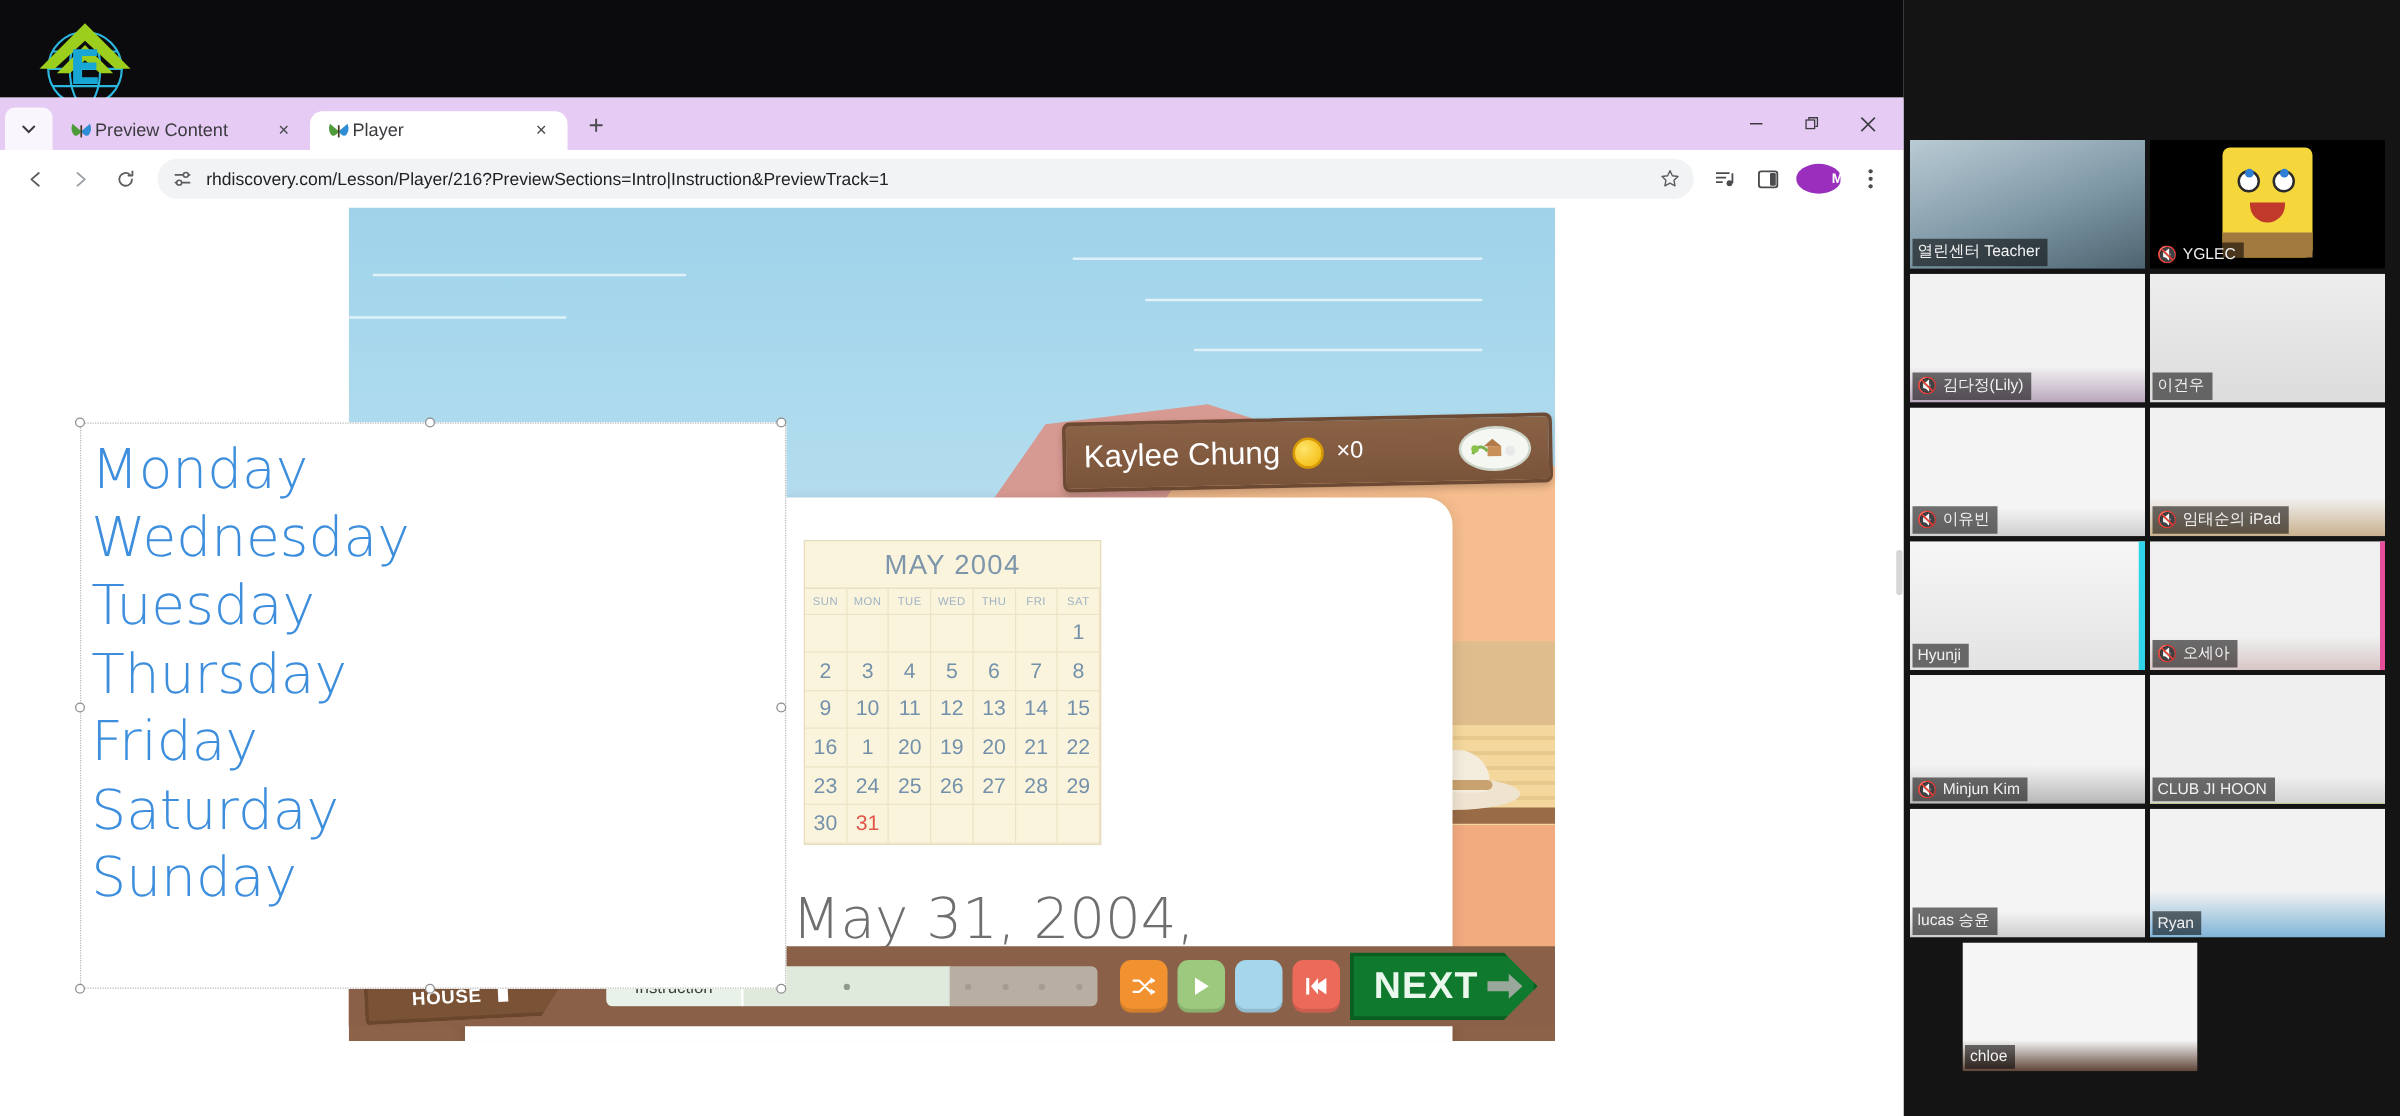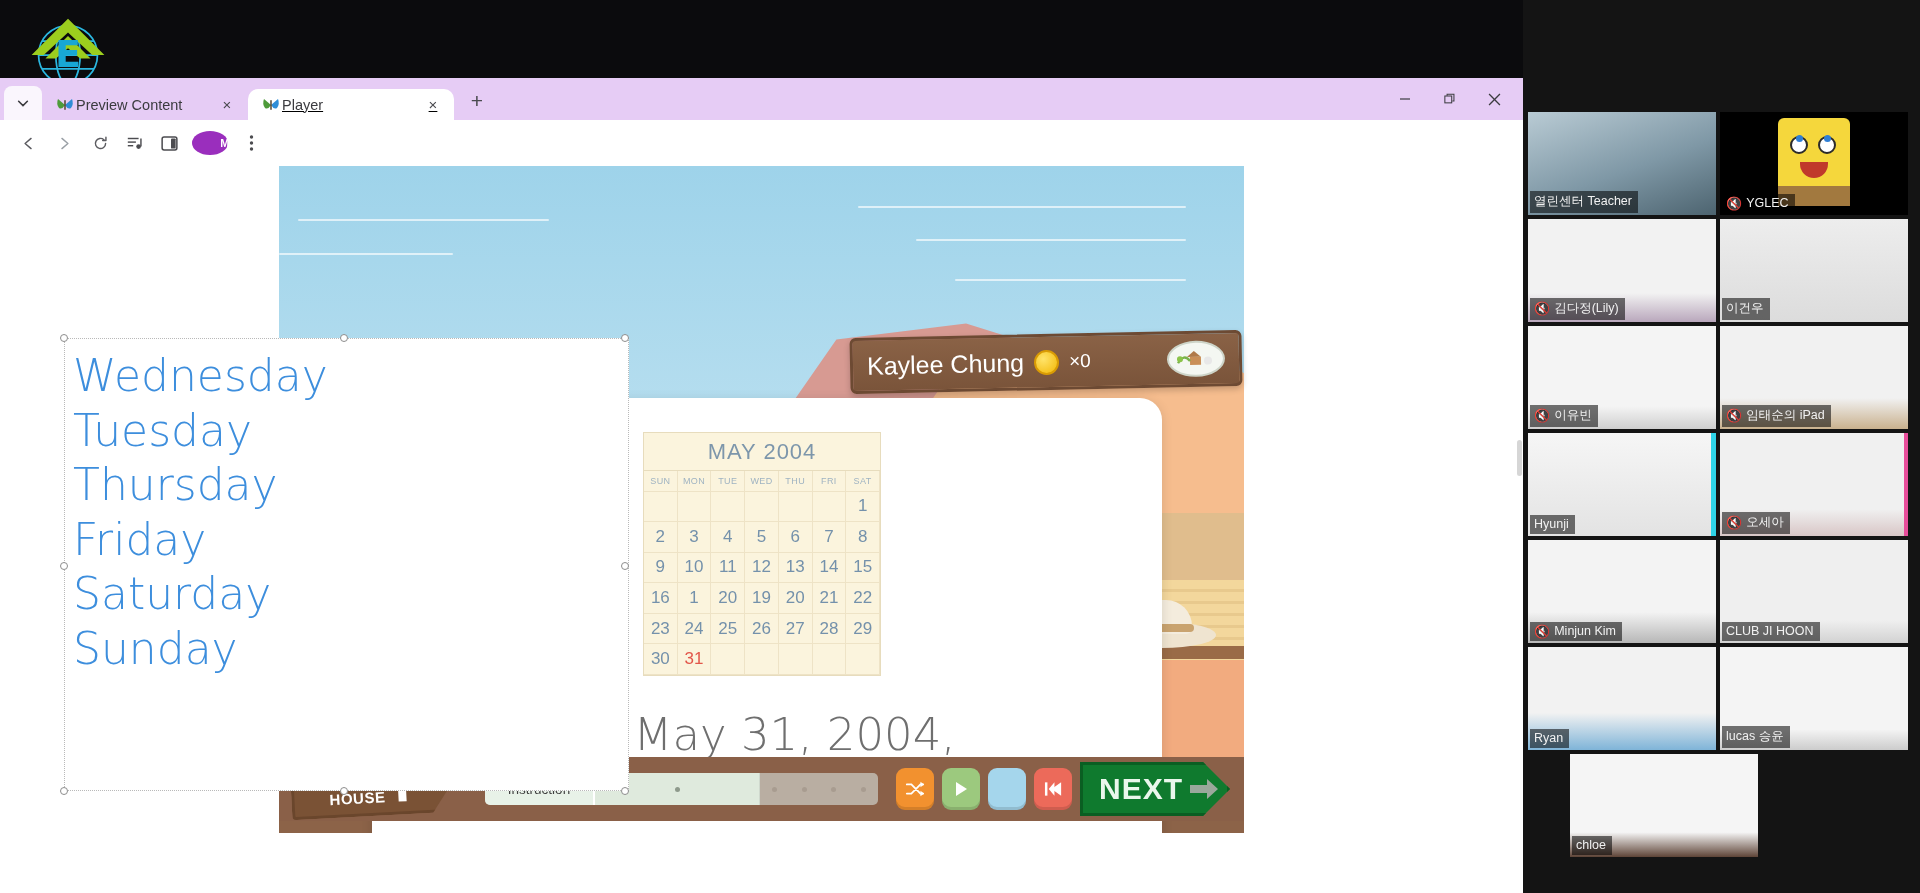--- a/index.html
+++ b/index.html
@@ -32,21 +32,21 @@
   .tabsearch {
     width: 38px; height: 34px; border-radius: 8px 8px 0 0; background: #faf6fd;
     display: flex; align-items: center; justify-content: center; margin-bottom: 0;
   }
   .tab {
     height: 31px; border-radius: 10px 10px 0 0;
     display: flex; align-items: center; gap: 2px;
     padding: 0 10px 0 14px; min-width: 206px; position: relative;
   }
   .tab.inactive { background: transparent; }
-  .tab.active { background: #ffffff; text-decoration: underline; }
+  .tab.active { background: #ffffff; }
   .tab-fav { width: 18px; height: 18px; flex: none; }
   .tab-title {
     font-size: 14.5px; color: #3b3b3f; white-space: nowrap;
     overflow: hidden; text-overflow: ellipsis; flex: 1;
   }
   .tab-close {
     width: 22px; height: 22px; border-radius: 50%; flex: none;
     display: flex; align-items: center; justify-content: center;
     color: #4a4a4f; font-size: 15px; line-height: 1;
   }
@@ -419,20 +419,36 @@
           <path d="M7 4l7 6-7 6" fill="none" stroke="#9aa0a6" stroke-width="1.7" stroke-linecap="round" stroke-linejoin="round"></path>
         </svg>
       </div>
       <div class="navbtn">
         <svg width="17" height="17" viewBox="0 0 20 20">
           <path d="M16 10a6 6 0 1 1-2-4.5" fill="none" stroke="#5b5b60" stroke-width="1.7" stroke-linecap="round"></path>
           <path d="M16.4 2.6V6.4h-3.8" fill="none" stroke="#5b5b60" stroke-width="1.7" stroke-linecap="round" stroke-linejoin="round"></path>
         </svg>
       </div>
 
+      <div class="omnibox">
+        <span class="tb-icon" style="width:20px;height:20px">
+          <svg width="16" height="16" viewBox="0 0 18 18">
+            <line x1="2" y1="5.5" x2="16" y2="5.5" stroke="#5b5b60" stroke-width="1.4"></line>
+            <line x1="2" y1="12.5" x2="16" y2="12.5" stroke="#5b5b60" stroke-width="1.4"></line>
+            <circle cx="12" cy="5.5" r="2.2" fill="#fff" stroke="#5b5b60" stroke-width="1.4"></circle>
+            <circle cx="6" cy="12.5" r="2.2" fill="#fff" stroke="#5b5b60" stroke-width="1.4"></circle>
+          </svg>
+        </span>
+        <span class="omnibox-url">rhdiscovery.com/Lesson/Player/216?PreviewSections=Intro|Instruction&amp;PreviewTrack=1</span>
+        <span class="tb-icon" style="width:22px;height:22px">
+          <svg width="16" height="16" viewBox="0 0 20 20">
+            <path d="M10 2l2.4 5 5.6.7-4 3.9 1 5.5L10 14.4 4.9 17.1l1-5.5L2 7.7 7.6 7z" fill="none" stroke="#5b5b60" stroke-width="1.4" stroke-linejoin="round"></path>
+          </svg>
+        </span>
+      </div>
 
       <div class="tb-icon">
         <svg width="18" height="18" viewBox="0 0 20 20">
           <line x1="2" y1="5" x2="14" y2="5" stroke="#4c4c50" stroke-width="1.6"></line>
           <line x1="2" y1="9" x2="11" y2="9" stroke="#4c4c50" stroke-width="1.6"></line>
           <line x1="2" y1="13" x2="8" y2="13" stroke="#4c4c50" stroke-width="1.6"></line>
           <circle cx="14" cy="14" r="2.6" fill="#4c4c50"></circle>
           <line x1="16.6" y1="14" x2="16.6" y2="5" stroke="#4c4c50" stroke-width="1.6"></line>
         </svg>
       </div>
@@ -627,20 +643,21 @@
           <span class="txt">NEXT</span>
           <svg width="30" height="24" viewBox="0 0 30 24">
             <path d="M1 8h17V2l11 10-11 10v-6H1z" fill="#9aa89c"></path>
           </svg>
         </div>
       </div>
 
       <div class="occluder"></div>
       <div class="ppt-box">
         <div class="ppt-list">
+          <div>Monday</div>
           <div>Wednesday</div>
           <div>Tuesday</div>
           <div>Thursday</div>
           <div>Friday</div>
           <div>Saturday</div>
           <div>Sunday</div>
         </div>
       </div>
       <div class="handle" style="left:60px;top:168px"></div>
       <div class="handle" style="left:340px;top:168px"></div>
@@ -739,30 +756,30 @@
       </div>
 
       <div class="tile active-speaker">
         <div class="tile-video" style="background:linear-gradient(180deg,#efefef 78%,#d2d2d2)"></div>
         <div class="tile-name">
           <span>CLUB JI HOON</span>
         </div>
       </div>
 
       <div class="tile">
+        <div class="tile-video" style="background:linear-gradient(180deg,#f4f4f4 80%,#cccccc)"></div>
+        <div class="tile-name">
+          <span>lucas 승윤</span>
+        </div>
+      </div>
+
+      <div class="tile">
         <div class="tile-video" style="background:linear-gradient(180deg,#f2f2f2 64%,#7fb4d8)"></div>
         <div class="tile-name">
           <span>Ryan</span>
-        </div>
-      </div>
-
-      <div class="tile">
-        <div class="tile-video" style="background:linear-gradient(180deg,#f4f4f4 80%,#cccccc)"></div>
-        <div class="tile-name">
-          <span>lucas 승윤</span>
         </div>
       </div>
 
       <div class="tile centered">
         <div class="tile-video" style="background:linear-gradient(180deg,#f5f5f5 76%,#5e4437)"></div>
         <div class="tile-name">
           <span>chloe</span>
         </div>
       </div>
 

